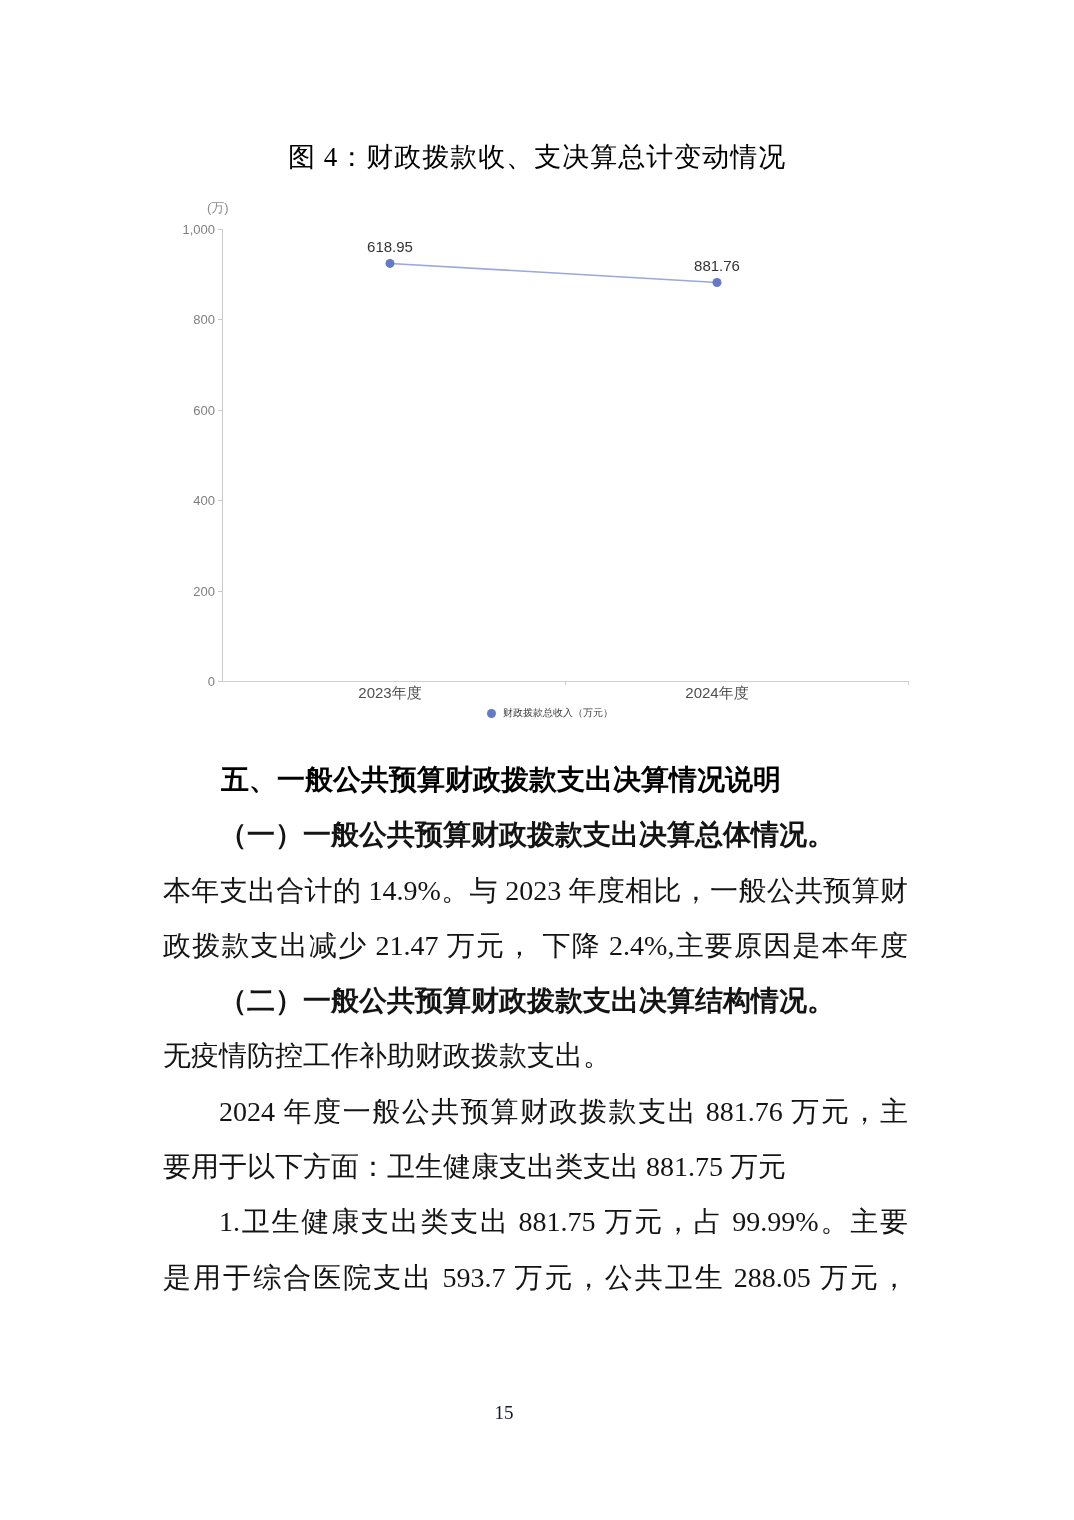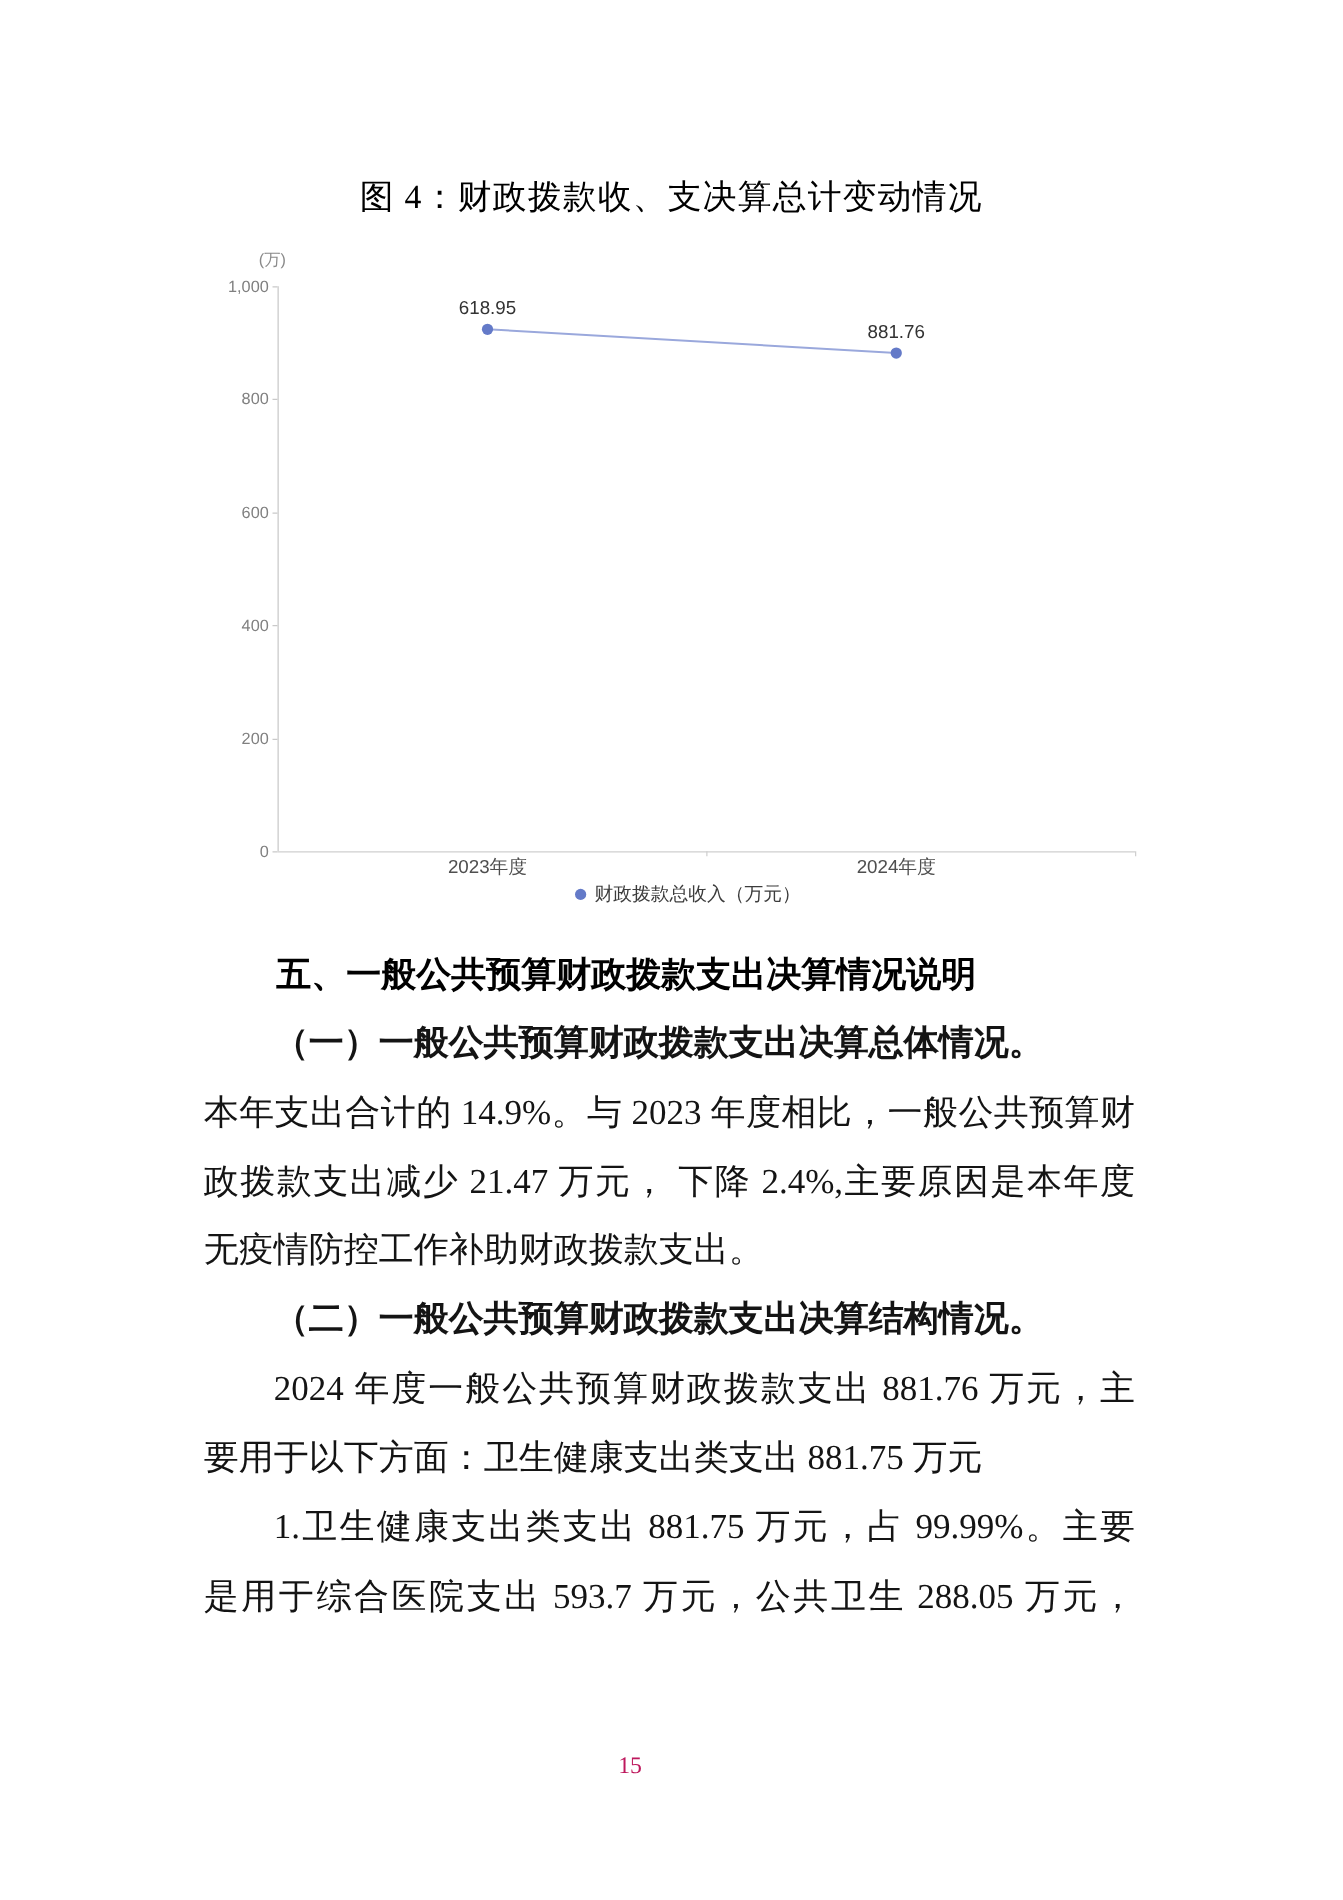--- a/index.html
+++ b/index.html
@@ -19,34 +19,34 @@
   .ytick-row{position:absolute;left:-10px;width:40px;transform:translateY(-50%);
              text-align:right;font-size:13px;color:#808080;}
   .ymark{position:absolute;left:33px;width:4px;height:1px;background:#c9c9c9;}
   .xmark{position:absolute;top:485px;width:1px;height:4px;background:#cfcfcf;}
   .plot-svg{position:absolute;left:0;top:0;width:730px;height:550px;}
   .pt-label{position:absolute;transform:translateX(-50%);font-size:15px;color:#333;}
   .xcat{position:absolute;top:488px;transform:translateX(-50%);font-size:15px;color:#4f4f4f;}
   .legend{position:absolute;left:0;top:510px;width:730px;display:flex;
           align-items:center;justify-content:center;gap:7px;}
   .legend-dot{width:9px;height:9px;border-radius:50%;background:#6e80cc;display:inline-block;}
-  .legend-text{font-size:15px;color:#3c3c3c;}
+  .legend-text{font-size:10px;color:#3c3c3c;}
 
   
   .content{position:absolute;left:163px;top:752px;width:745px;
            font-size:28px;line-height:55.3px;color:#141414;}
   .h1{font-family:"Liberation Sans","DejaVu Sans",sans-serif;font-weight:700;
       color:#000;text-indent:58px;}
   .line{white-space:nowrap;}
   .sub{font-weight:700;}
   .ind{text-indent:56px;}
   .fill{white-space:normal;text-align:justify;text-align-last:justify;}
 
   .pageno{position:absolute;top:1402px;left:0;width:1008px;text-align:center;
-          font-size:19px;color:#be185d;}
+          font-size:19px;color:#0f172a;}
 </style>
 </head>
 <body>
 
 <div class="page">
 
   <div class="fig-title">图 4：财政拨款收、支决算总计变动情况</div>
 
   <div class="chart">
     <div class="unit-label">(万)</div>
@@ -87,22 +87,22 @@
       <span class="legend-dot" style="background: rgb(100, 122, 200);"></span>
       <span class="legend-text">财政拨款总收入（万元）</span>
     </div>
   </div>
 
   <div class="content">
     <div class="h1">五、一般公共预算财政拨款支出决算情况说明</div>
     <div class="line sub ind">（一）一般公共预算财政拨款支出决算总体情况。</div>
     <div class="line fill">本年支出合计的 14.9%。与 2023 年度相比，一般公共预算财</div>
     <div class="line fill">政拨款支出减少 21.47 万元， 下降 2.4%,主要原因是本年度</div>
+    <div class="line sub ind">（二）一般公共预算财政拨款支出决算结构情况。</div>
     <div class="line">无疫情防控工作补助财政拨款支出。</div>
-    <div class="line sub ind">（二）一般公共预算财政拨款支出决算结构情况。</div>
     <div class="line ind fill">2024 年度一般公共预算财政拨款支出 881.76 万元，主</div>
     <div class="line">要用于以下方面：卫生健康支出类支出 881.75 万元</div>
     <div class="line ind fill">1.卫生健康支出类支出 881.75 万元，占 99.99%。主要</div>
     <div class="line fill">是用于综合医院支出 593.7 万元，公共卫生 288.05 万元，</div>
   </div>
 
   <div class="pageno">15</div>
 </div>
 
 </body></html>

